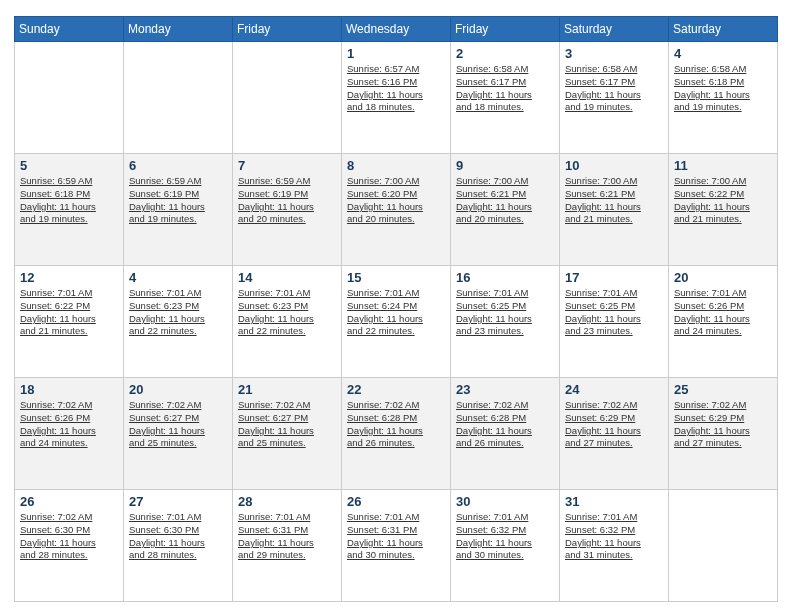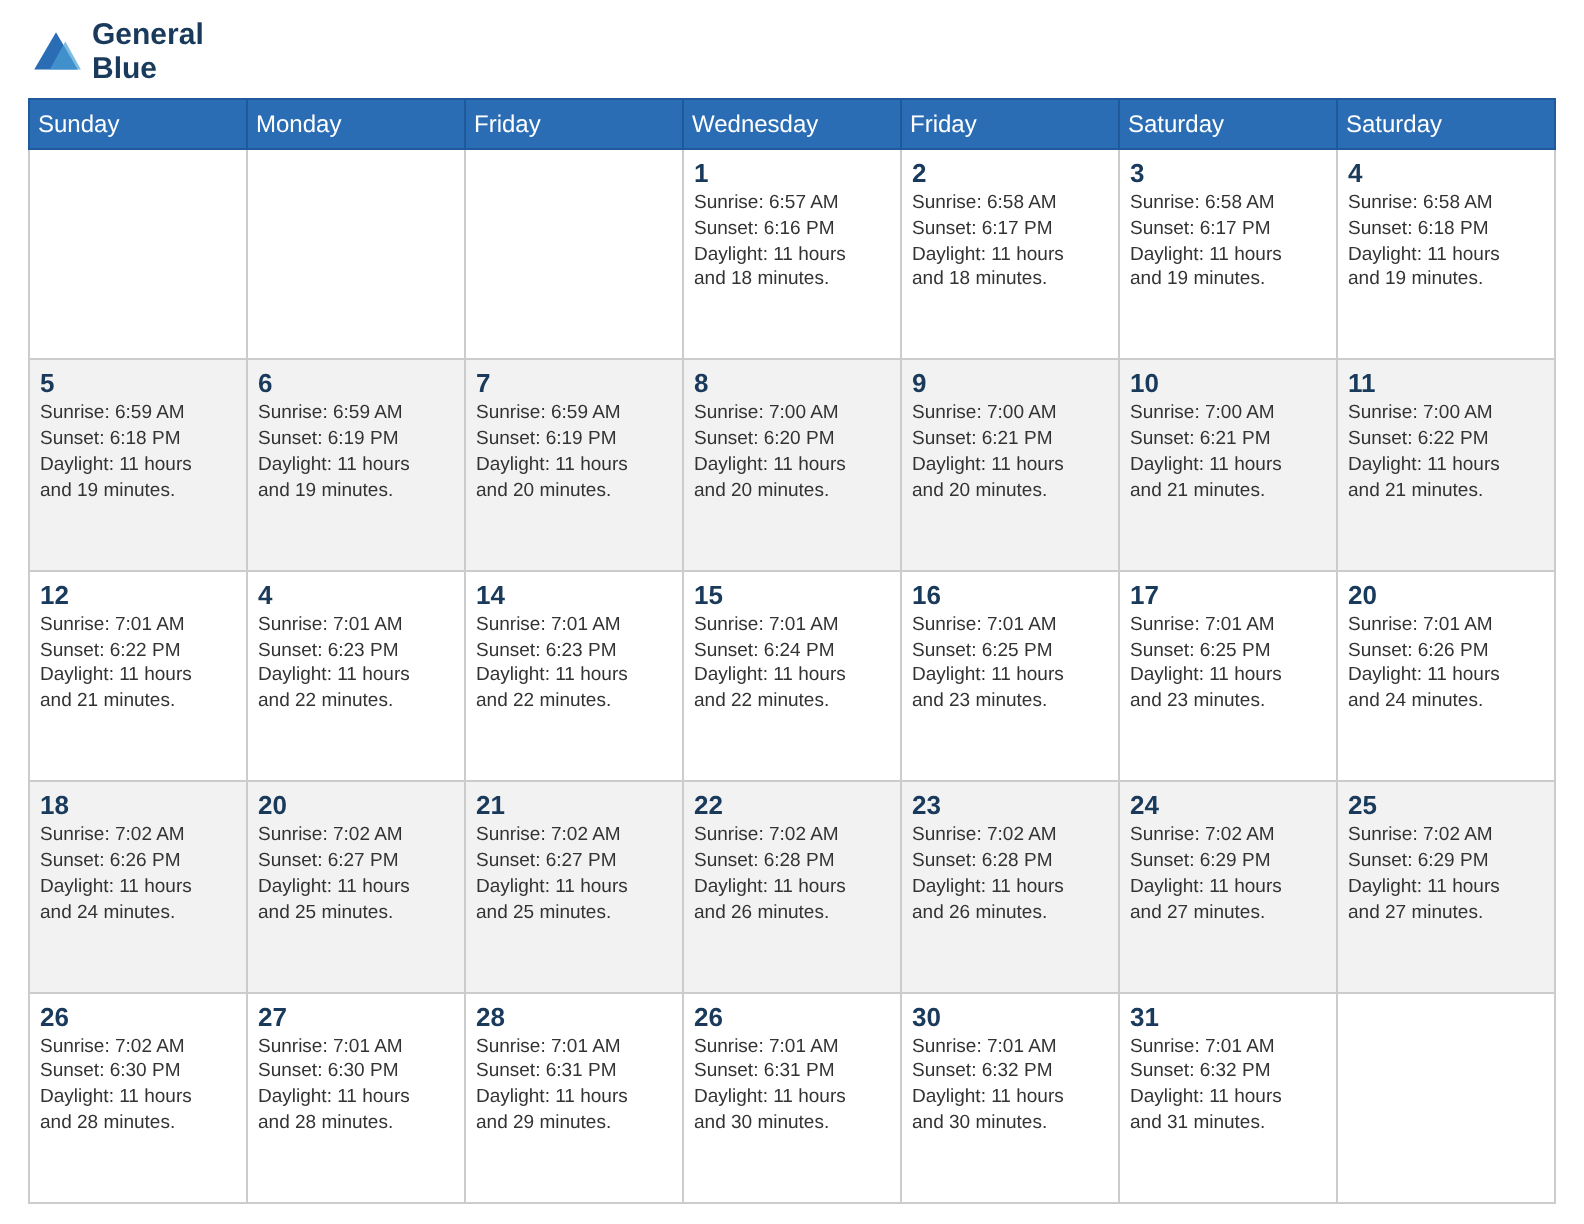--- a/index.html
+++ b/index.html
@@ -84,46 +84,37 @@
       font-size: 13px;
       font-weight: bold;
       color: #1a3a5c;
       margin-bottom: 2px;
       display: block;
     }
     .day-info {
       font-size: 9.5px;
       color: #333;
       line-height: 1.35;
+      text-decoration: underline;
     }
     .empty {
       background: #f9f9f9;
     }
     .row-shaded td {
       background: #f2f2f2;
     }
     .row-white td {
       background: #fff;
     }
   </style>
 </head>
 <body>
 
 <div class="page">
   <div class="header">
-    <div class="logo">
-      <svg class="logo-icon" viewBox="0 0 36 36">
-        <polygon points="18,4 32,28 4,28" fill="#2a6db5"></polygon>
-        <polygon points="24,10 34,28 14,28" fill="#4a9fd4" opacity="0.7"></polygon>
-      </svg>
-      <div class="logo-text">
-        <span>General</span>
-        <span>Blue</span>
-      </div>
-    </div>
     <div class="title-block">
     </div>
   </div>
 
   <table class="calendar">
     <thead>
       <tr>
       <th>Sunday</th>
           <th>Monday</th>
           <th>Friday</th>

